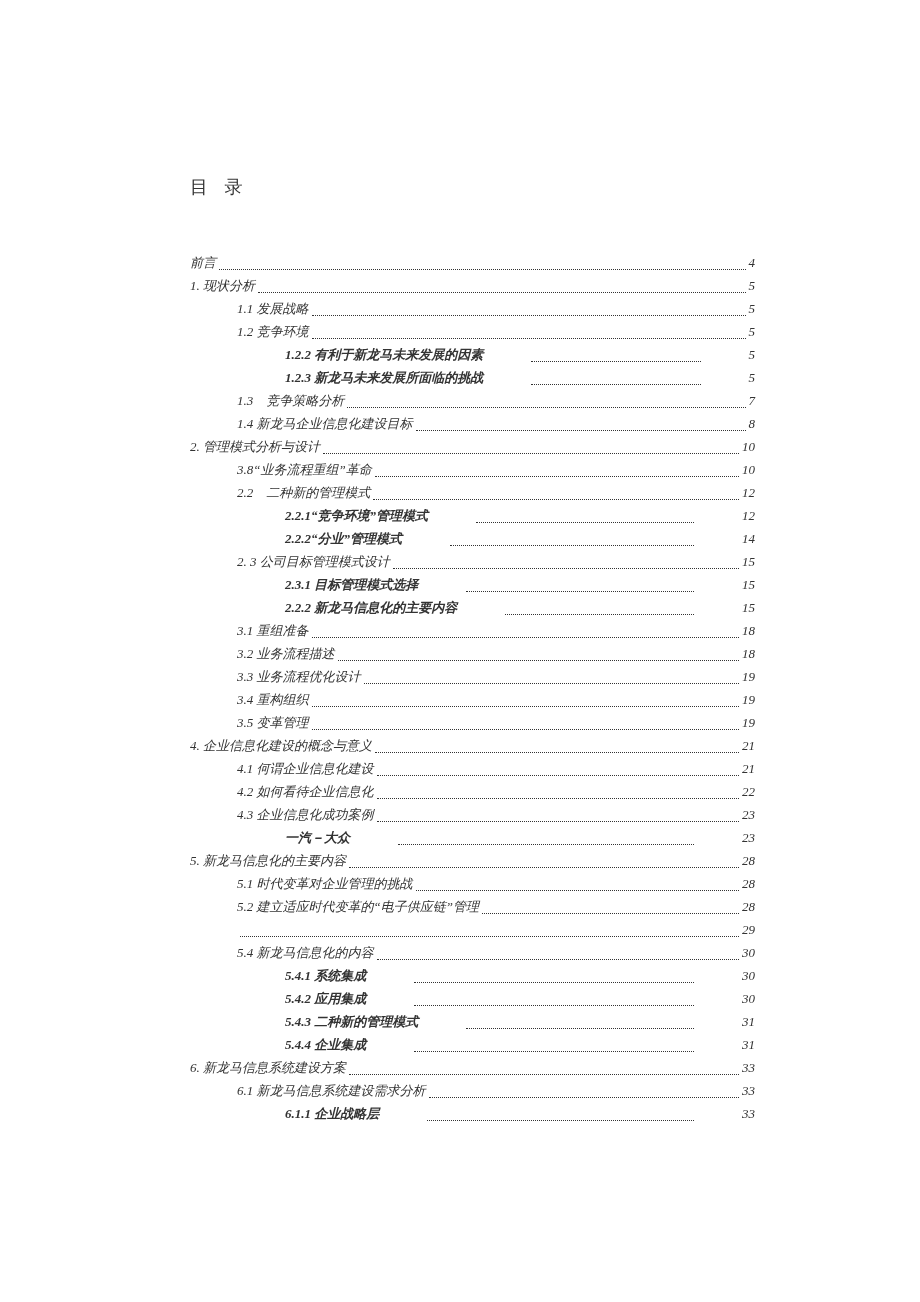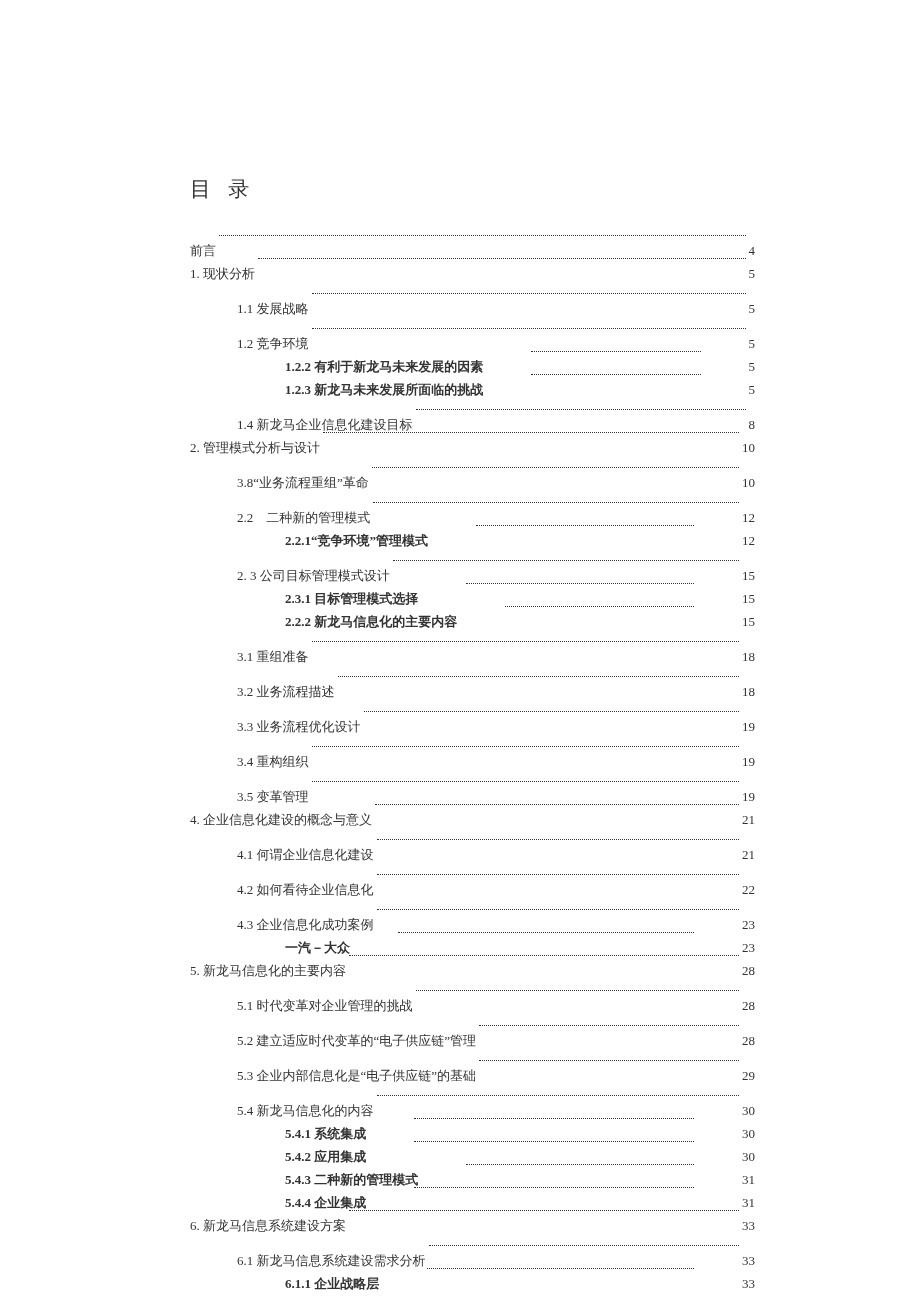--- a/index.html
+++ b/index.html
@@ -7,50 +7,51 @@
       padding: 0;
       background: #ffffff;
       font-family: "SimSun", "宋体", serif;
       width: 920px;
     }
     .page {
       padding: 175px 165px 60px 190px;
       color: #333333;
     }
     .title {
-      font-size: 21px;
+      font-size: 18px;
       font-weight: normal;
       letter-spacing: 6px;
-      margin-bottom: 36px;
+      margin-bottom: 52px;
       color: #333333;
     }
     .toc-line {
       display: flex;
-      align-items: flex-start;
+      align-items: flex-end;
       font-size: 13px;
       line-height: 23px;
       color: #333333;
+      font-style: italic;
     }
     .toc-label {
       white-space: nowrap;
       flex-shrink: 0;
     }
     .toc-dots {
       flex: 1 1 auto;
       border-bottom: 1px dotted #333333;
       transform: translateY(-4px);
       margin: 0 3px;
       min-width: 6px;
     }
     .toc-page {
       white-space: nowrap;
       flex-shrink: 0;
     }
     .indent-0 { padding-left: 0; }
-    .indent-1 { padding-left: 47px; margin-top: 12px; }
+    .indent-1 { padding-left: 47px; }
     .indent-2 { padding-left: 95px; gap: 45px; }
     .bold .toc-label { font-weight: bold; }
   </style>
 </head>
 <body>
 
 <div class="page">
   <div class="title">目 录</div>
   <div id="toc-container">
       <div class="toc-line indent-0">
@@ -77,20 +78,25 @@
         <span class="toc-label">1.2.2 有利于新龙马未来发展的因素 </span>
         <span class="toc-dots"></span>
         <span class="toc-page">5</span>
       </div>
       <div class="toc-line indent-2 bold">
         <span class="toc-label">1.2.3 新龙马未来发展所面临的挑战 </span>
         <span class="toc-dots"></span>
         <span class="toc-page">5</span>
       </div>
       <div class="toc-line indent-1">
+        <span class="toc-label">1.3　竞争策略分析</span>
+        <span class="toc-dots"></span>
+        <span class="toc-page">7</span>
+      </div>
+      <div class="toc-line indent-1">
         <span class="toc-label">1.4 新龙马企业信息化建设目标</span>
         <span class="toc-dots"></span>
         <span class="toc-page">8</span>
       </div>
       <div class="toc-line indent-0">
         <span class="toc-label">2. 管理模式分析与设计</span>
         <span class="toc-dots"></span>
         <span class="toc-page">10</span>
       </div>
       <div class="toc-line indent-1">
@@ -101,20 +107,25 @@
       <div class="toc-line indent-1">
         <span class="toc-label">2.2　二种新的管理模式</span>
         <span class="toc-dots"></span>
         <span class="toc-page">12</span>
       </div>
       <div class="toc-line indent-2 bold">
         <span class="toc-label">2.2.1“竞争环境”管理模式 </span>
         <span class="toc-dots"></span>
         <span class="toc-page">12</span>
       </div>
+      <div class="toc-line indent-2 bold">
+        <span class="toc-label">2.2.2“分业”管理模式 </span>
+        <span class="toc-dots"></span>
+        <span class="toc-page">14</span>
+      </div>
       <div class="toc-line indent-1">
         <span class="toc-label">2. 3 公司目标管理模式设计</span>
         <span class="toc-dots"></span>
         <span class="toc-page">15</span>
       </div>
       <div class="toc-line indent-2 bold">
         <span class="toc-label">2.3.1 目标管理模式选择 </span>
         <span class="toc-dots"></span>
         <span class="toc-page">15</span>
       </div>
@@ -182,21 +193,20 @@
         <span class="toc-label">5.1 时代变革对企业管理的挑战</span>
         <span class="toc-dots"></span>
         <span class="toc-page">28</span>
       </div>
       <div class="toc-line indent-1">
         <span class="toc-label">5.2 建立适应时代变革的“电子供应链”管理</span>
         <span class="toc-dots"></span>
         <span class="toc-page">28</span>
       </div>
       <div class="toc-line indent-1">
-        <span class="toc-label">5.3 企业内部信息化是“电子供应链”的基础</span>
         <span class="toc-dots"></span>
         <span class="toc-page">29</span>
       </div>
       <div class="toc-line indent-1">
         <span class="toc-label">5.4 新龙马信息化的内容</span>
         <span class="toc-dots"></span>
         <span class="toc-page">30</span>
       </div>
       <div class="toc-line indent-2 bold">
         <span class="toc-label">5.4.1 系统集成 </span>

